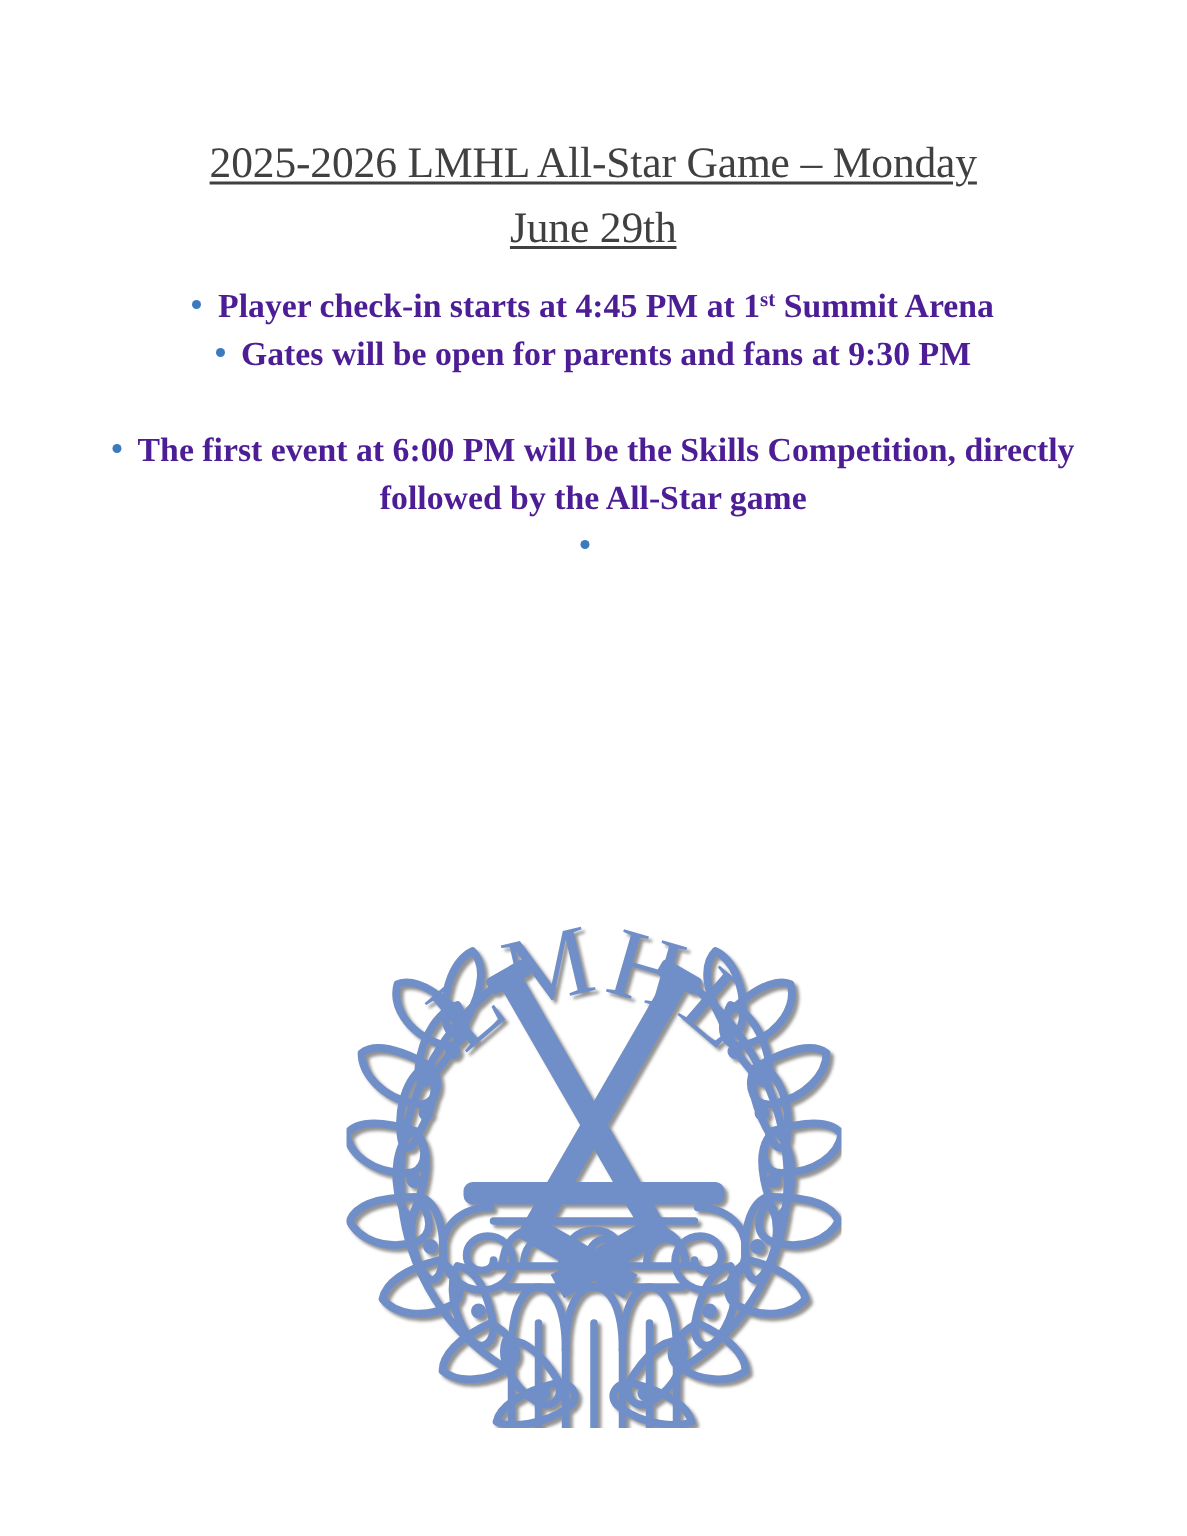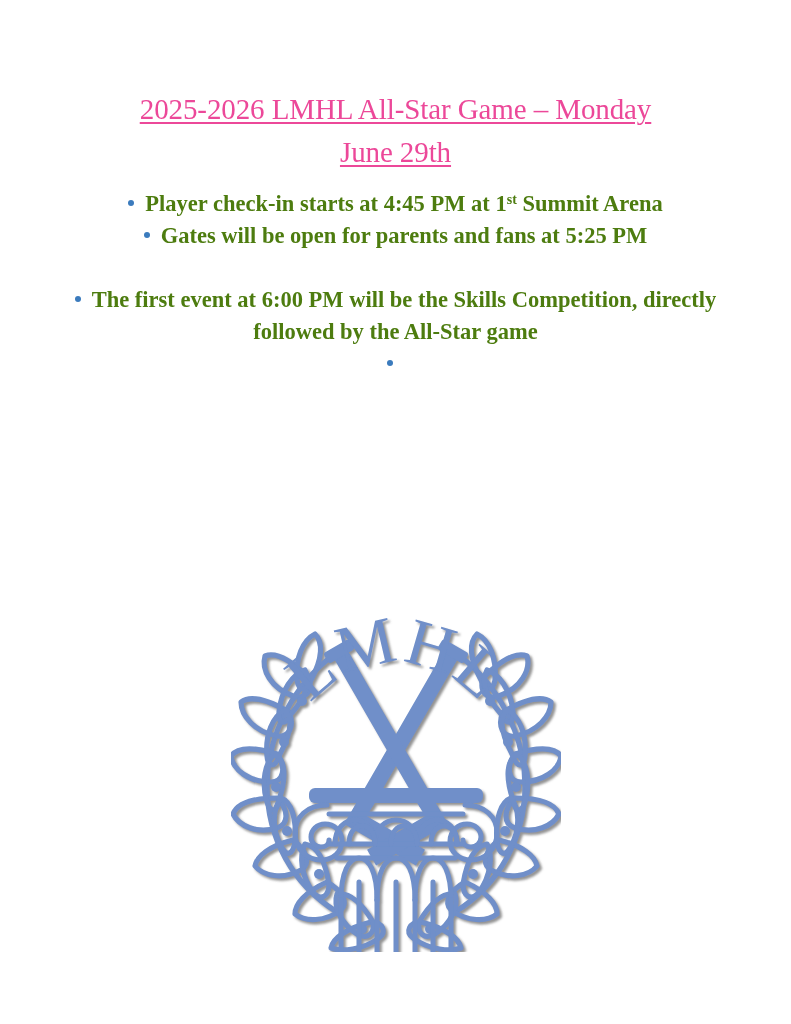--- a/index.html
+++ b/index.html
@@ -22,40 +22,40 @@
     padding: 0;
     position: relative;
     background: #ffffff;
   }
 
   
   .doc-title {
     margin: 0;
     padding: 88px 110px 0 110px;
     text-align: center;
-    color: #ec4899;
+    color: #404040;
     font-size: 29px;
     line-height: 43px;
     font-weight: normal;
     letter-spacing: -0.1px;
   }
   .doc-title .tline {
     display: inline-block;
     text-decoration: underline;
     text-underline-offset: 3px;
     text-decoration-thickness: 1.5px;
   }
 
   
   .bullet-list {
     margin: 0;
     padding: 14px 72px 0 72px;
     list-style: none;
     text-align: center;
-    color: #4d7c0f;
+    color: #4c1d95;
     font-weight: bold;
     font-size: 22.5px;
     line-height: 32px;
   }
   .bullet-item {
     text-align: center;
     margin: 0 0 0 0;
     padding: 0;
     position: relative;
   }
@@ -105,21 +105,21 @@
     <span class="tline">June 29th</span>
   </h1>
 
   <ul class="bullet-list">
 
     <li class="bullet-item">
       <span class="dot"></span><span class="btext"><span>Player check-in starts at 4:45 PM at 1</span><sup>st</sup><span> Summit Arena</span></span>
     </li>
 
     <li class="bullet-item">
-      <span class="dot"></span><span class="btext">Gates will be open for parents and fans at 5:25 PM</span>
+      <span class="dot"></span><span class="btext">Gates will be open for parents and fans at 9:30 PM</span>
     </li>
 
     <li class="spacer-line"></li>
 
     <li class="bullet-item">
       <span class="dot"></span><span class="btext">The first event at 6:00 PM will be the Skills Competition, directly followed by the All-Star game</span>
     </li>
 
 
     <li class="bullet-item">

